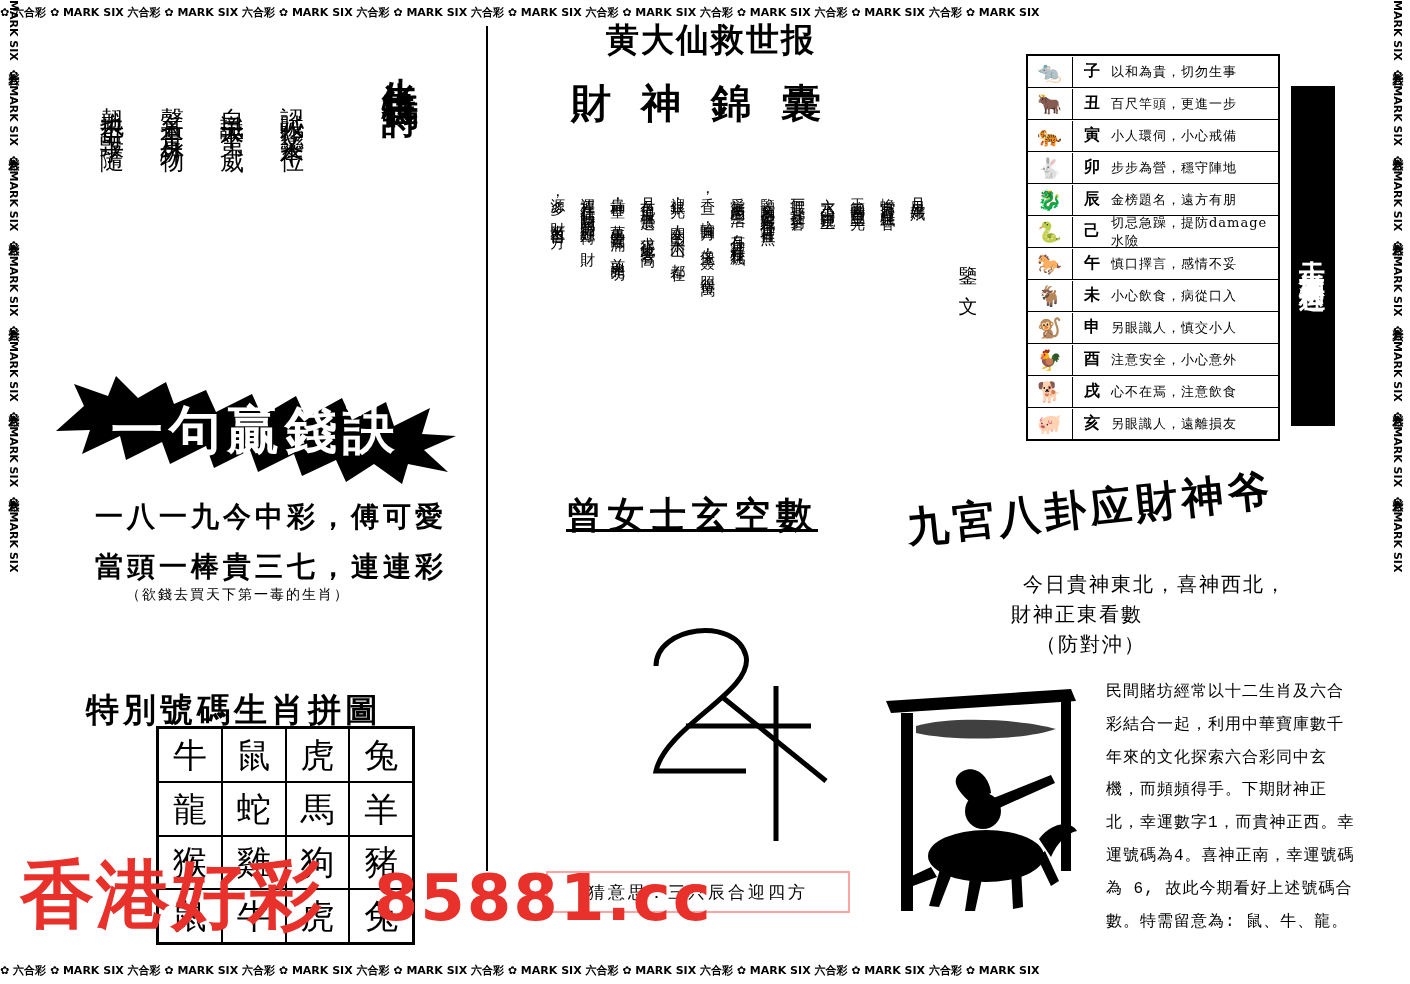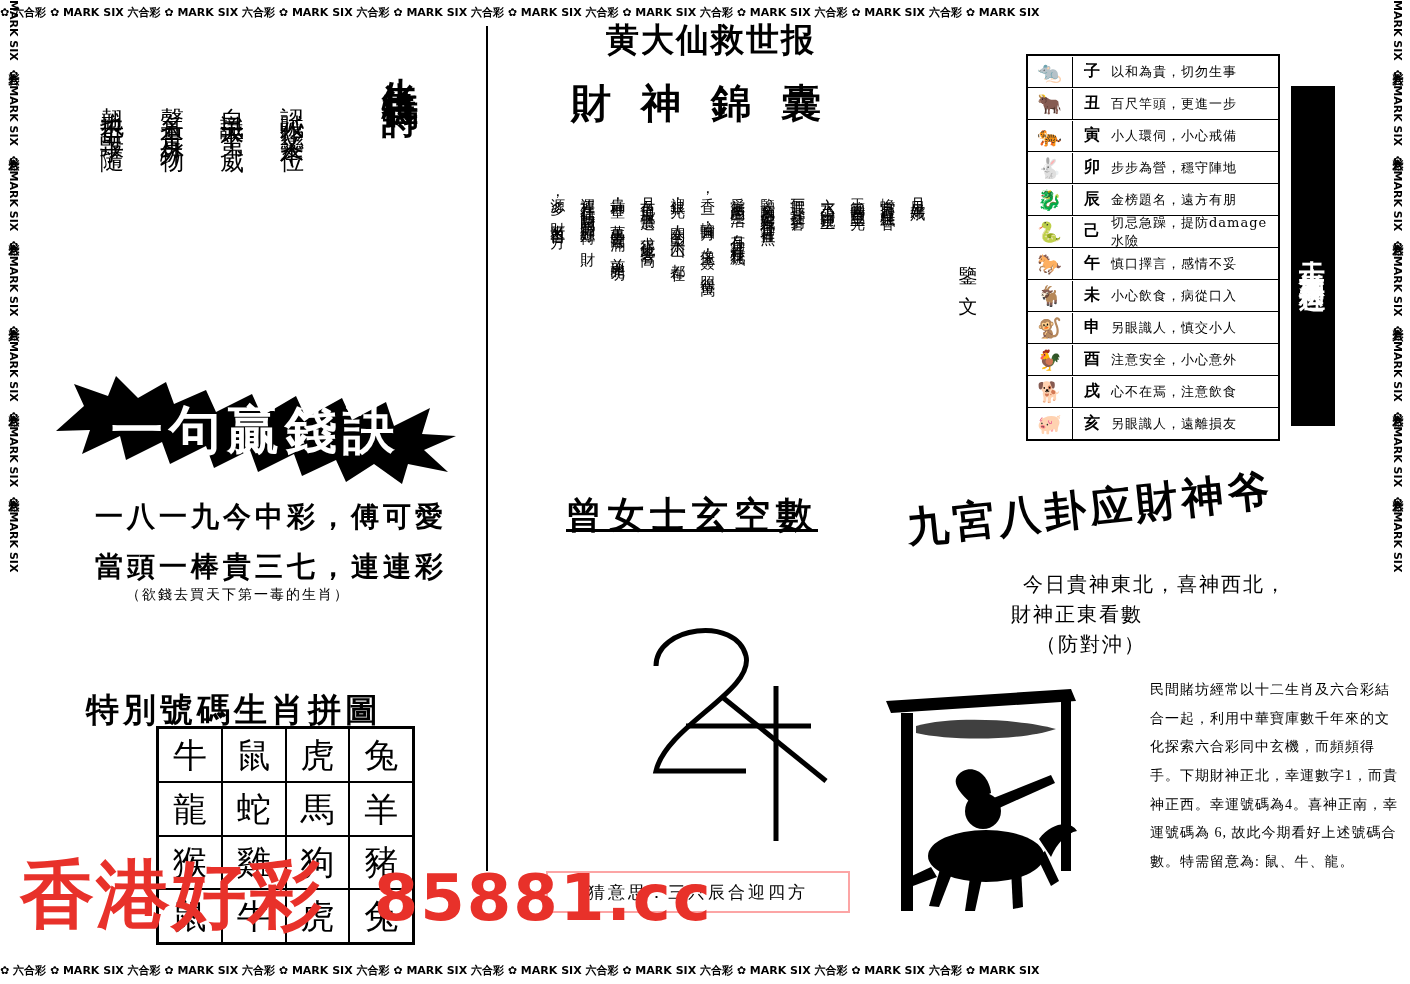--- a/index.html
+++ b/index.html
@@ -87,23 +87,23 @@
   .vtitle-box .v{font-size:26px;font-weight:bold;letter-spacing:4px;}
 
   
   .jiugong{position:absolute;left:880px;top:455px;font-size:42px;font-weight:bold;
            letter-spacing:4px;font-family:"DejaVu Serif","Liberation Serif",serif;
            transform:rotate(-6deg);}
   .jg-line{position:absolute;font-size:20px;letter-spacing:2px;
            font-family:"DejaVu Serif","Liberation Serif",serif;}
 
   .archer{position:absolute;left:845px;top:645px;width:220px;height:250px;}
-  .rtext{position:absolute;left:1124px;top:650px;width:250px;font-size:14px;
+  .rtext{position:absolute;left:1080px;top:650px;width:250px;font-size:16px;
          line-height:2.05;letter-spacing:1px;
-         font-family:Liberation Serif, serif;}
+         font-family:Liberation Mono, monospace;}
 
   
   .watermark{position:absolute;left:20px;bottom:38px;font-size:74px;font-weight:bold;
              color:#e8312a;letter-spacing:2px;white-space:nowrap;
              font-family:"DejaVu Sans","Liberation Sans",sans-serif;}
   .watermark .wm-num{font-size:64px;margin-left:22px;}
 </style>
 </head>
 <body>
 

